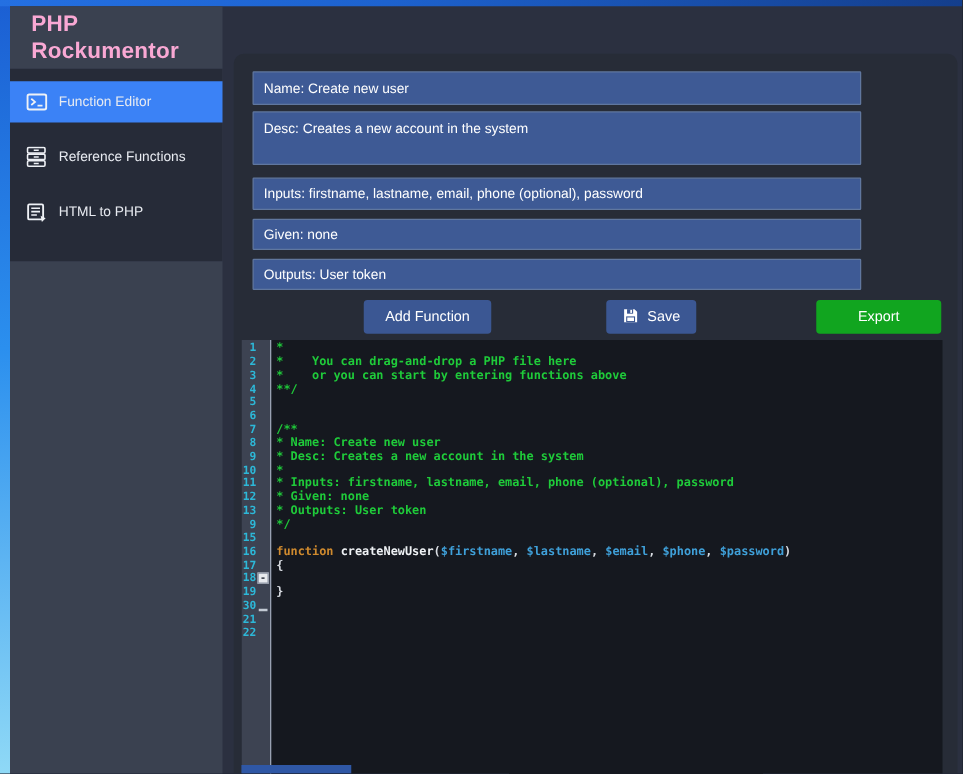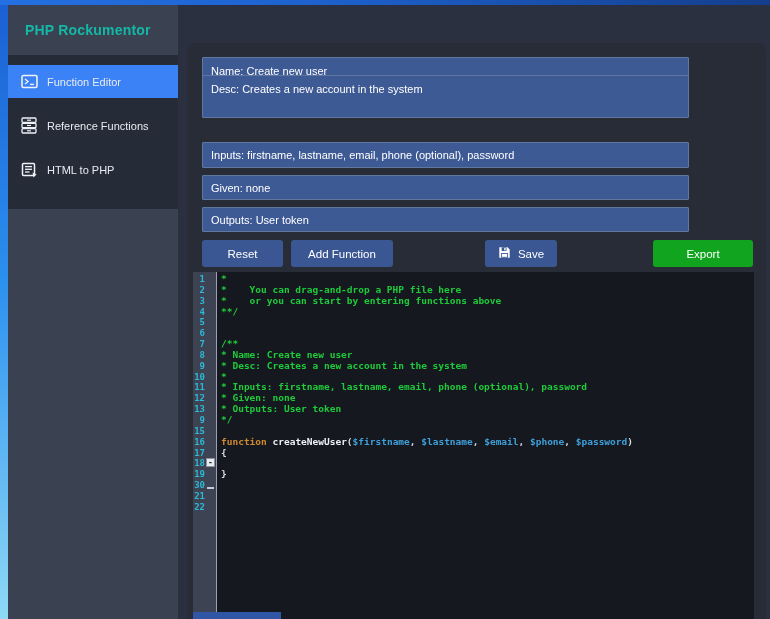--- a/index.html
+++ b/index.html
@@ -6,33 +6,33 @@
   .window{position:relative;width:770px;height:619px;background:#2b3040;overflow:hidden;
           font-family:"Liberation Sans",sans-serif;}
   .border-left{position:absolute;left:0;top:0;width:8px;height:619px;
           background:linear-gradient(180deg,#1b5fd3 0%,#2b8fee 45%,#8fd9f6 100%);}
   .border-top{position:absolute;left:0;top:0;width:770px;height:5px;
           background:linear-gradient(90deg,#2470e2 0%,#1d62cf 40%,#143e8c 100%);}
 
   
   .sidebar{position:absolute;left:8px;top:5px;width:170px;height:614px;background:#3a4150;}
   .sidebar-header{height:50px;display:flex;align-items:center;padding-left:17px;border-radius:6px 0 0 0;}
-  .app-title{font-size:14px;font-weight:bold;color:#14b8a6;letter-spacing:.2px;}
+  .app-title{font-size:18px;font-weight:bold;color:#f9a8d4;letter-spacing:.2px;}
   .menu{background:#262b38;padding:10px 0 12px 0;}
   .menu-item{height:33px;display:flex;align-items:center;padding-left:12px;gap:9px;margin-bottom:11px;cursor:pointer;}
   .menu-item.selected{background:#3b82f6;}
   .mi-icon{width:18px;height:18px;display:flex;align-items:center;justify-content:center;flex:0 0 18px;}
   .menu-label{font-size:11px;color:#e8ebf1;}
 
   
   .panel{position:absolute;left:187px;top:43px;width:579px;height:576px;background:#272c37;border-radius:8px 8px 0 0;}
   .field{position:absolute;left:15px;width:487px;background:#3e5a95;border:1px solid #60779f;color:#fff;
          font-family:"Liberation Sans",sans-serif;font-size:11px;padding:0 8px;box-sizing:border-box;border-radius:1px;outline:none;}
   #f-name{top:14px;height:27px;}
-  #f-desc{top:32px;height:43px;padding-top:6px;resize:none;overflow:hidden;line-height:14px;}
+  #f-desc{top:46px;height:43px;padding-top:6px;resize:none;overflow:hidden;line-height:14px;}
   #f-inputs{top:99px;height:26px;}
   #f-given{top:132px;height:25px;}
   #f-outputs{top:164px;height:25px;}
 
   .btn{position:absolute;top:197px;height:27px;background:#3b5793;border:none;border-radius:3px;color:#fff;
        font-size:11.5px;font-family:"Liberation Sans",sans-serif;display:flex;align-items:center;justify-content:center;gap:7px;cursor:pointer;}
   #b-reset{left:15px;width:81px;}
   #b-add{left:104px;width:102px;}
   #b-save{left:298px;width:72px;}
   #b-saveas{left:376px;width:80px;}
@@ -113,23 +113,20 @@
   </aside>
 
   <main class="panel">
 
     <input class="field" id="f-name" value="Name: Create new user" style="">
     <textarea class="field" id="f-desc" style="">Desc: Creates a new account in the system</textarea>
     <input class="field" id="f-inputs" value="Inputs: firstname, lastname, email, phone (optional), password" style="">
     <input class="field" id="f-given" value="Given: none" style="">
     <input class="field" id="f-outputs" value="Outputs: User token" style="">
 
-    <button class="btn" id="b-reset">
-      <span>Reset</span>
-    </button>
     <button class="btn" id="b-add">
       <span>Add Function</span>
     </button>
     <button class="btn" id="b-save">
       <span>
         <svg width="13" height="13" viewBox="0 0 15 15">
           <path d="M1.5 1.5 h9.5 l2.5 2.5 v9.5 h-12 z" fill="#fff"></path>
           <rect x="4.2" y="1.5" width="5.6" height="4.2" fill="#3b5793"></rect>
           <rect x="7.2" y="2.2" width="1.6" height="2.8" fill="#fff"></rect>
           <rect x="3.4" y="8.2" width="8.2" height="5.3" fill="#3b5793"></rect>

